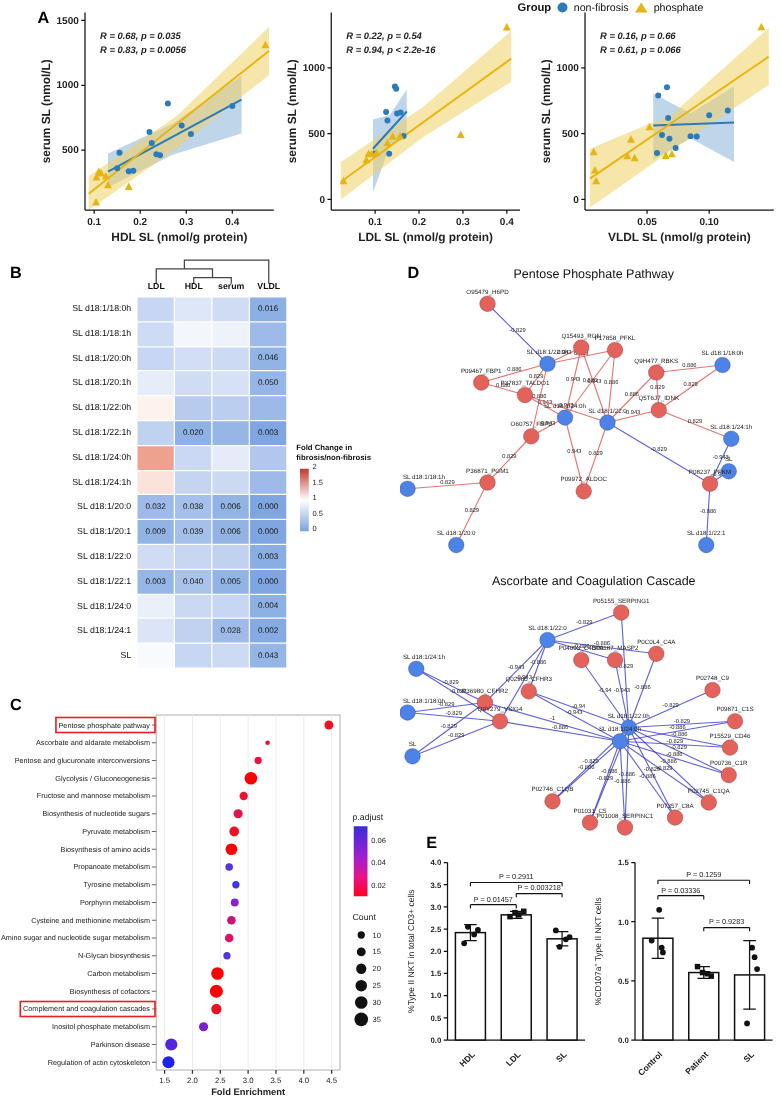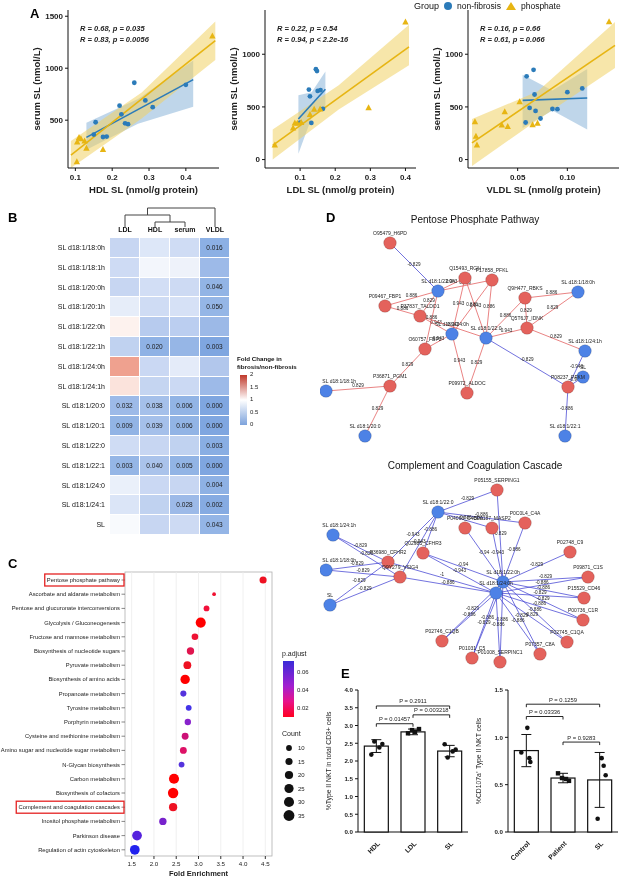--- a/index.html
+++ b/index.html
@@ -3,21 +3,21 @@
 <meta charset="utf-8">
 <style>
   html,body{margin:0;padding:0;background:#fff;}
   #fig{position:relative;width:625px;height:879px;background:#fff;overflow:hidden;
        font-family:"Liberation Sans",sans-serif;}
   #fig svg{position:absolute;}
   svg text{font-family:"Liberation Sans",sans-serif;fill:#222;}
   .plabel{position:absolute;font-weight:bold;font-size:13px;color:#000;z-index:9;}
   .net-title{position:absolute;text-align:center;font-size:10px;color:#111;z-index:8;}
   #groupLegend{position:absolute;left:414px;top:1px;display:flex;align-items:center;gap:5px;z-index:9;}
-  .gl-title{font-size:9px;font-weight:normal;color:#111;}
+  .gl-title{font-size:9px;font-weight:bold;color:#111;}
   .gl-item{font-size:8.5px;color:#111;}
   .gl-dot{width:8px;height:8px;border-radius:50%;display:inline-block;}
   .gl-tri{width:0;height:0;border-left:5px solid transparent;border-right:5px solid transparent;display:inline-block;}
   #panelB{position:absolute;left:0;top:205px;width:320px;height:360px;}
   .hm-head{position:absolute;font-size:7px;font-weight:bold;color:#111;text-align:center;}
   .hm-lab{position:absolute;font-size:7px;color:#111;text-align:right;}
   .hm-cell{position:absolute;display:flex;align-items:center;justify-content:center;font-size:6.5px;color:#1a1a1a;}
   .hm-leg-title{position:absolute;font-size:6.2px;font-weight:bold;color:#111;line-height:1.2;}
   .hm-bar{position:absolute;width:7px;}
   .hm-tick{position:absolute;font-size:6px;color:#222;}
@@ -475,21 +475,21 @@
       <text x="70" y="168" text-anchor="middle" font-size="5" fill="#151515">P36871_PGM1</text>
       <circle cx="147" cy="183" r="6.3" fill="#e4625c" stroke="rgba(0,0,0,0.25)" stroke-width="0.6"></circle>
       <text x="147" y="175" text-anchor="middle" font-size="5" fill="#151515">P09972_ALDOC</text>
       <circle cx="6" cy="181" r="6.3" fill="#4d82e6" stroke="rgba(0,0,0,0.25)" stroke-width="0.6"></circle>
       <text x="19.2" y="173" text-anchor="middle" font-size="5" fill="#151515">SL d18:1/18:1h</text>
       <circle cx="45" cy="226" r="6.3" fill="#4d82e6" stroke="rgba(0,0,0,0.25)" stroke-width="0.6"></circle>
       <text x="45" y="218" text-anchor="middle" font-size="5" fill="#151515">SL d18:1/20:0</text>
       <circle cx="245" cy="226" r="6.3" fill="#4d82e6" stroke="rgba(0,0,0,0.25)" stroke-width="0.6"></circle>
       <text x="245" y="218" text-anchor="middle" font-size="5" fill="#151515">SL d18:1/22:1</text>
     </svg>
-  <div class="net-title" style="left:330px;top:460px;width:290px">Complement and Coagulation Cascade</div>
+  <div class="net-title" style="left:330px;top:460px;width:290px">Ascorbate and Coagulation Cascade</div>
   <svg id="net2" style="left:320px;top:455px" width="305" height="225">
       <line x1="118" y1="57" x2="177" y2="35" stroke="#3b3bd1" stroke-width="0.9" stroke-opacity="0.8"></line>
       <text x="147.5" y="44.5" text-anchor="middle" font-size="4.6" fill="#3b3bd1">-0.829</text>
       <line x1="118" y1="57" x2="205" y2="68" stroke="#3b3bd1" stroke-width="0.9" stroke-opacity="0.8"></line>
       <text x="161.5" y="61" text-anchor="middle" font-size="4.6" fill="#3b3bd1">-0.886</text>
       <line x1="118" y1="57" x2="172" y2="73" stroke="#3b3bd1" stroke-width="0.9" stroke-opacity="0.8"></line>
       <text x="145" y="63.5" text-anchor="middle" font-size="4.6" fill="#3b3bd1">-0.886</text>
       <line x1="118" y1="57" x2="103" y2="98" stroke="#3b3bd1" stroke-width="0.9" stroke-opacity="0.8"></line>
       <text x="110.5" y="76" text-anchor="middle" font-size="4.6" fill="#3b3bd1">-0.886</text>
       <line x1="118" y1="57" x2="68" y2="107" stroke="#3b3bd1" stroke-width="0.9" stroke-opacity="0.8"></line>

